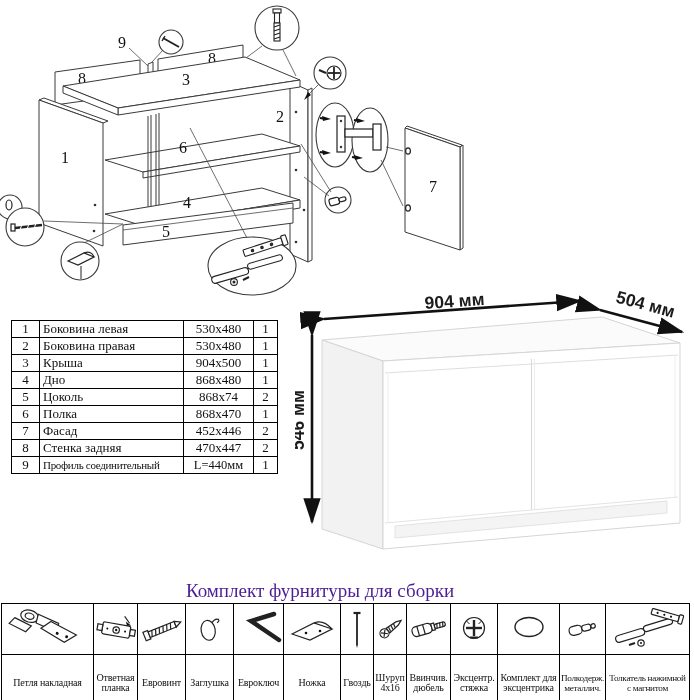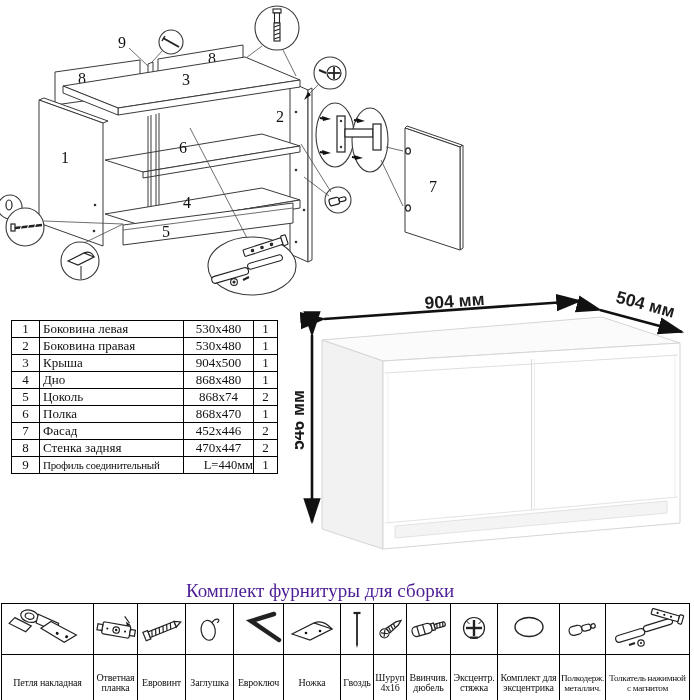--- a/index.html
+++ b/index.html
@@ -16,21 +16,21 @@
   .dot{fill:#333}
   .hwl{stroke:#222;fill:none;stroke-width:1.2}
   .hwf{stroke:#222;fill:#fff;stroke-width:1.2}
   .blk{fill:#111;stroke:none}
   
   .parts{position:absolute;left:11px;top:320px;width:266px;border-collapse:collapse;table-layout:fixed}
   .parts td{border:1px solid #000;height:16px;padding:0 3px;font-size:13px;line-height:14px;
             overflow:hidden;white-space:nowrap}
   .parts .c{text-align:center;padding:0}
   .parts tr.last .nm{font-size:11px;letter-spacing:-.3px}
-  .parts tr.last .sz{font-size:12.5px;text-align:right}
+  .parts tr.last .sz{font-size:12.5px;text-align:center}
   
   #cabinet{left:295px;top:285px}
   .dim{font-family:"Liberation Sans",sans-serif;font-weight:bold;font-size:17.5px;fill:#1b1b1b}
   .dline{stroke:#111;stroke-width:2.6;fill:none}
   
   .title{position:absolute;left:0;top:580px;width:640px;text-align:center;font-size:19px;color:#4c1d95}
   .hw{position:absolute;left:1px;top:603px;width:689px;border-collapse:collapse;table-layout:fixed}
   .hw td{border:1px solid #000;text-align:center;vertical-align:middle;overflow:hidden;padding:0}
   .hw .ico{height:50px}
   .hw .lbl{height:24px;font-size:10px;line-height:10.5px;letter-spacing:-.2px;padding:16px 1px}

